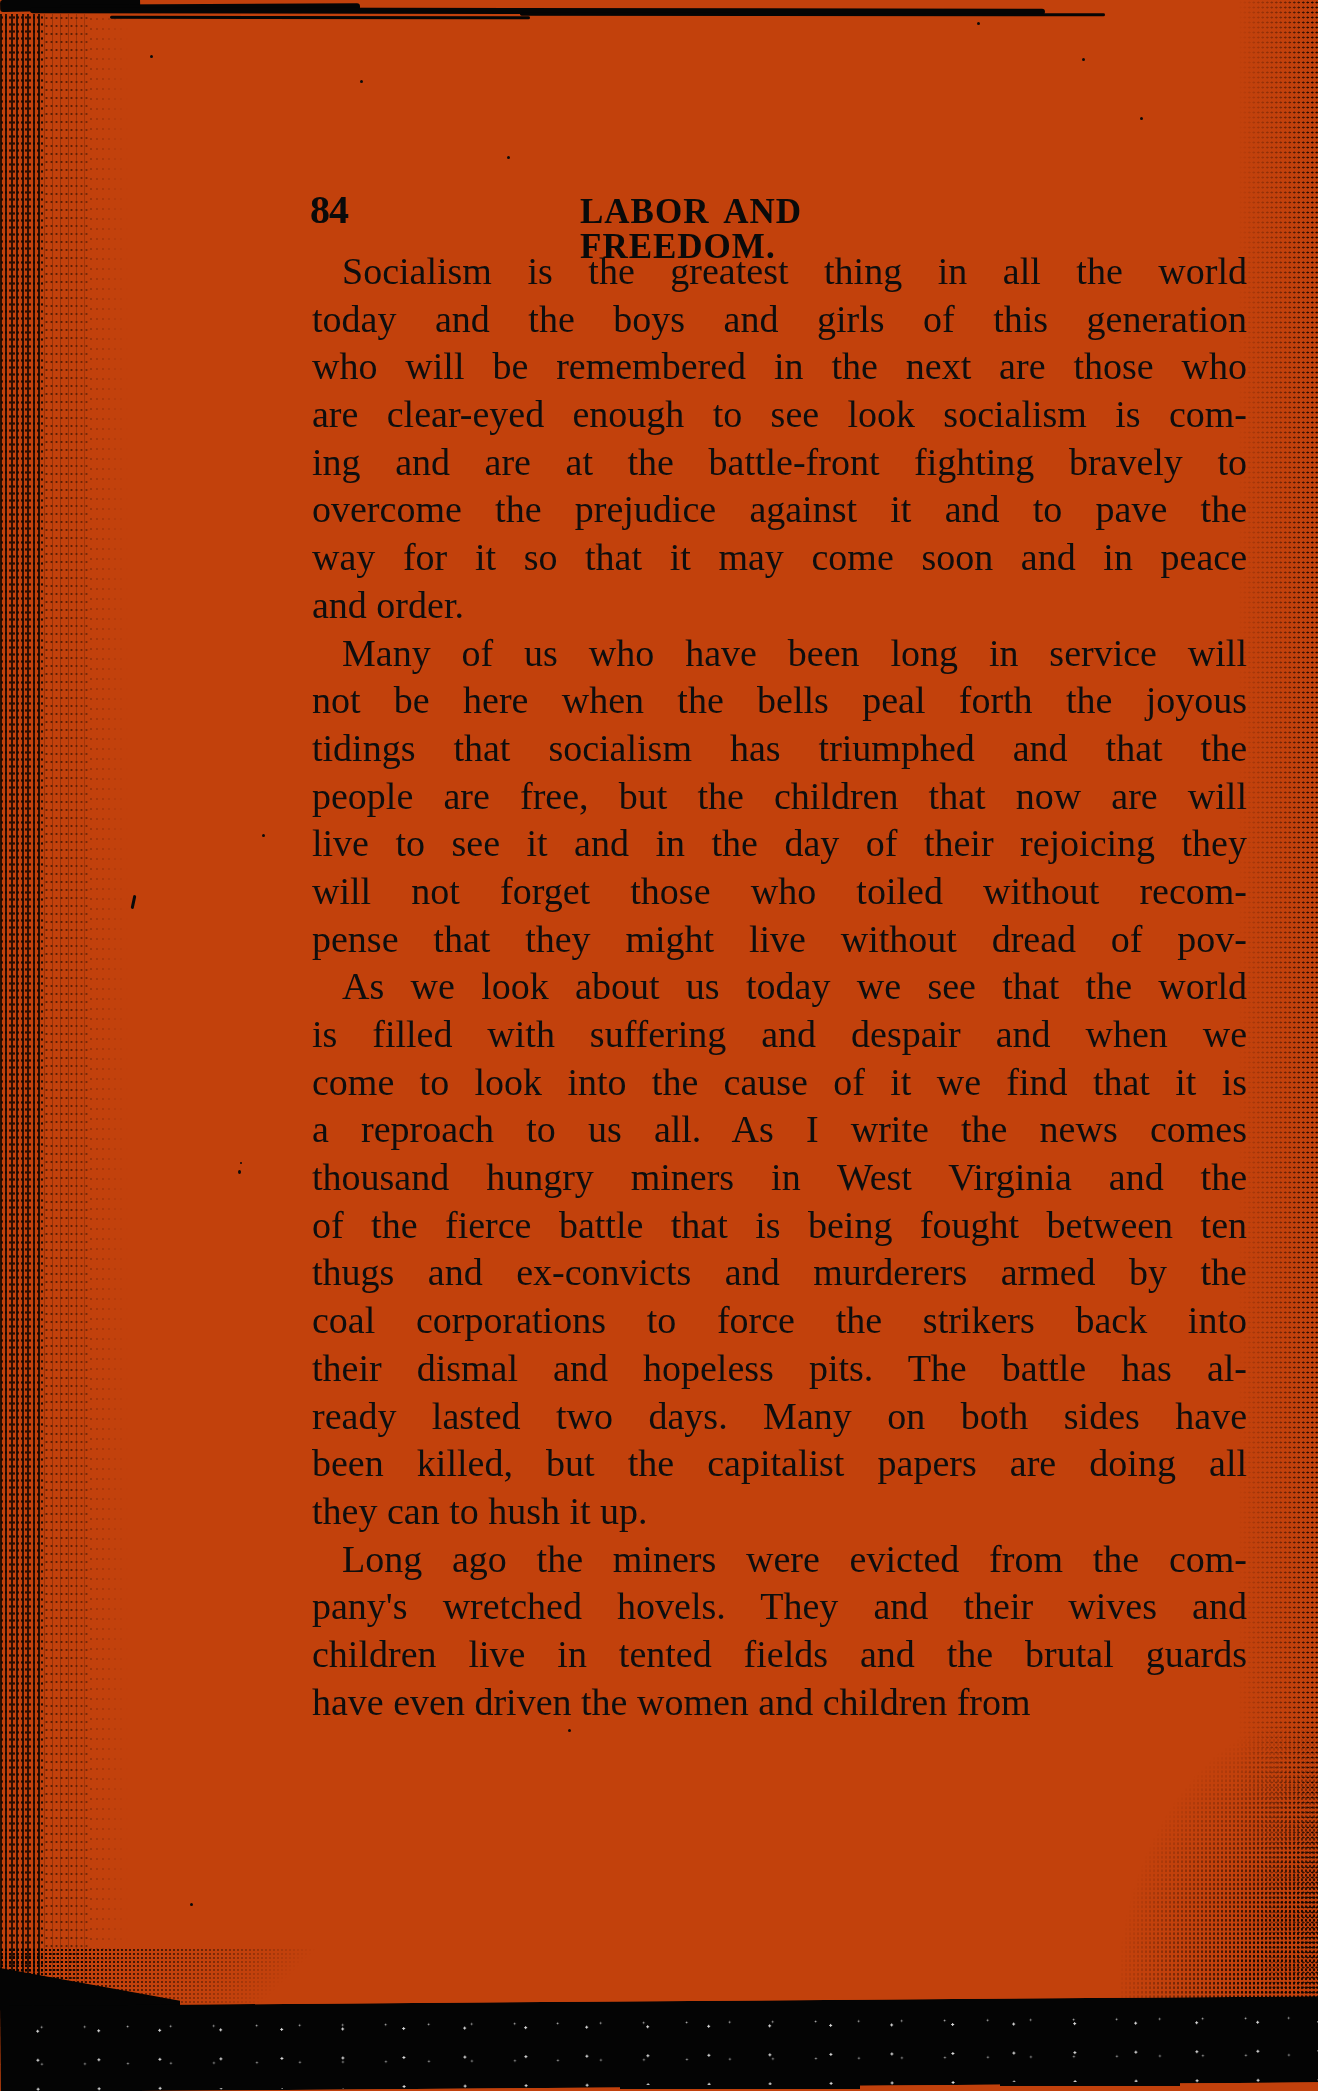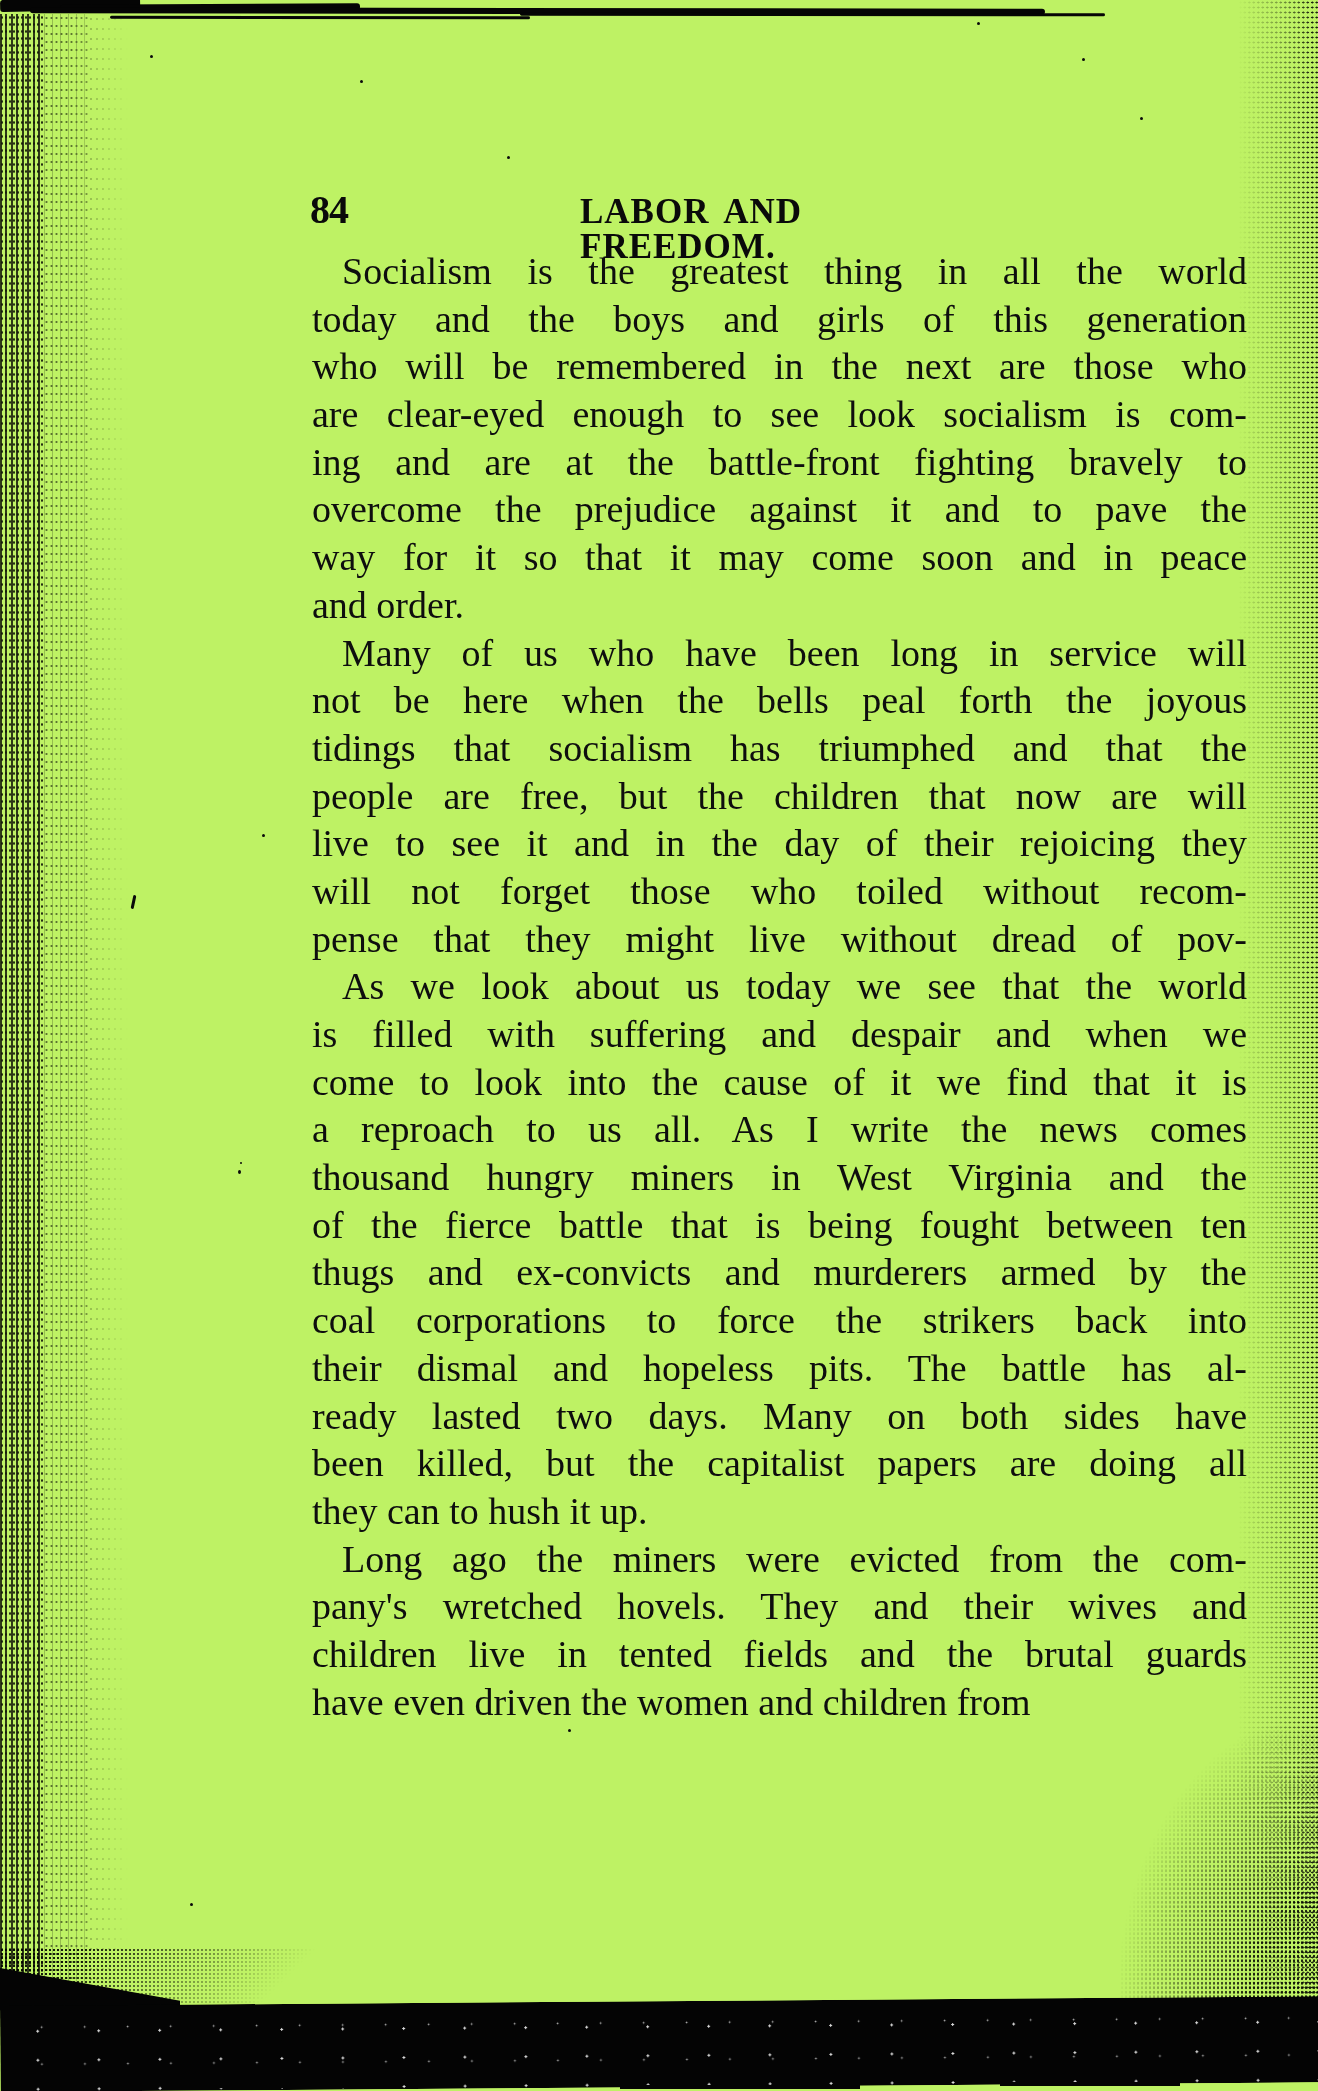--- a/index.html
+++ b/index.html
@@ -1,21 +1,21 @@
 <!DOCTYPE html>
 <html><head>
 <meta charset="utf-8">
 <style>
   html,body{margin:0;padding:0;}
   body{
     width:1318px;height:2091px;position:relative;overflow:hidden;
     background:#ffffff;
     font-family:"Liberation Serif", serif;
   }
-  .page{position:absolute;inset:0;background:#bef264;}
+  .page{position:absolute;inset:0;background:#c2410c;}
 
   
   .folio{
     position:absolute;left:310px;top:190px;
     font-size:40px;font-weight:bold;letter-spacing:-1px;line-height:1;
     color:#0a0a0a;
   }
   .running-title{
     position:absolute;left:580px;top:194px;width:404px;
     text-align:left;font-size:35px;font-weight:bold;line-height:1;

